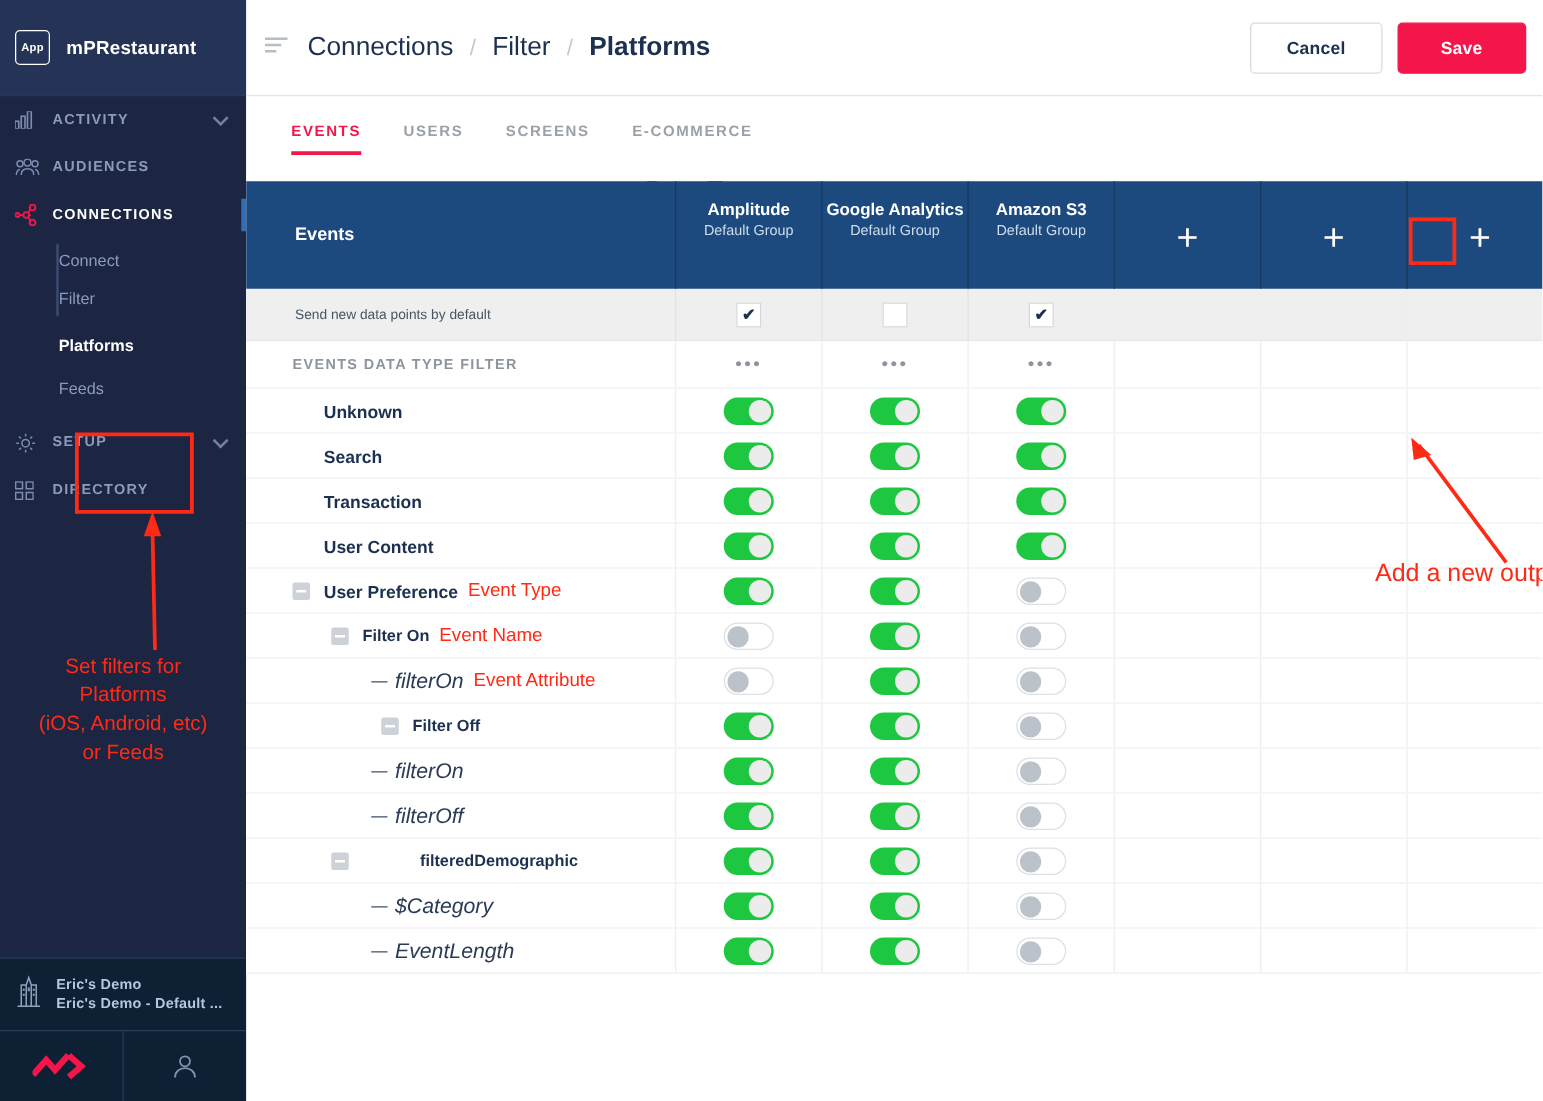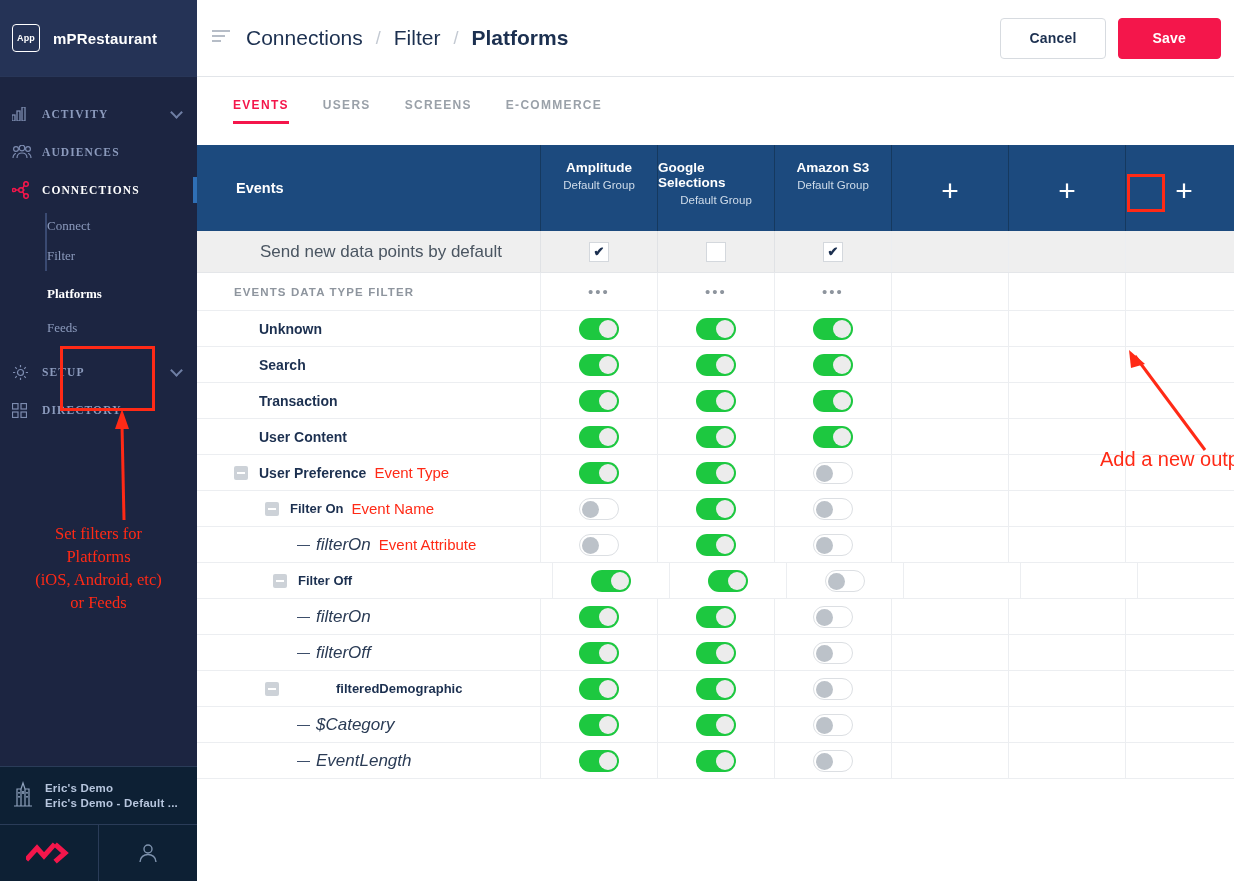--- a/index.html
+++ b/index.html
@@ -32,21 +32,21 @@
     color: #fff; font-size: 9px; font-weight: bold;
     display: flex; align-items: center; justify-content: center;
     letter-spacing: .2px;
     flex: none;
   }
   #brand-name {
     color: #ffffff; font-size: 15px; font-weight: bold;
     margin-left: 13px; letter-spacing: .2px; text-align: center;
   }
 
-  .nav-scroll { flex: 1; padding-top: 18px; position: relative; font-family: Liberation Serif, serif; }
+  .nav-scroll { flex: 1; position: relative; }
 
   .nav-item {
     display: flex; align-items: center;
     height: 38px; padding-left: 12px;
     color: #8c9bbd; font-size: 11.5px; font-weight: bold;
     letter-spacing: 1.1px;
     cursor: pointer; position: relative;
   }
   .nav-item .nav-ico { width: 30px; flex: none; display: flex; align-items: center; }
   .nav-item.active { color: #ffffff; }
@@ -204,21 +204,21 @@
   .body-row.shaded .c-out { border-left: 1px solid #e0e2e5; }
   .body-row .c-out.blank { border-left: 1px solid #eceef1; }
 
   .lbl { font-size: 14px; color: #1c3050; }
   .lbl.bold { font-weight: bold; }
   .lbl.small { font-size: 13px; font-weight: bold; }
   .lbl.italic { font-style: italic; font-size: 17px; color: #2a3b55; }
   .lbl.sect {
     font-size: 11.5px; font-weight: bold; color: #8e959e; letter-spacing: 1.1px;
   }
-  .lbl.shaded-lbl { font-size: 17px; color: #4a5561; margin-left: 24px; }
+  .lbl.shaded-lbl { font-size: 11px; color: #4a5561; }
   .note-inline { color: #ff2a16; font-size: 15px; margin-left: 8px; }
 
   .expander {
     width: 14px; height: 14px; background: #cdd2d8; border-radius: 2px;
     flex: none; position: relative; cursor: pointer;
   }
   .expander::before {
     content: ""; position: absolute; left: 3px; top: 6px;
     width: 8px; height: 2px; background: #fff;
   }
@@ -433,21 +433,21 @@
   <div id="table">
 
     <div class="t-row" id="thead" style="position:relative">
       <div class="c-name">Events</div>
 
       <div class="c-out">
         <div class="o-name">Amplitude</div>
         <div class="o-grp">Default Group</div>
       </div>
       <div class="c-out">
-        <div class="o-name">Google Selections</div>
+        <div class="o-name">Google Analytics</div>
         <div class="o-grp">Default Group</div>
       </div>
       <div class="c-out">
         <div class="o-name">Amazon S3</div>
         <div class="o-grp">Default Group</div>
       </div>
 
       <div class="c-out">
         <div class="plus">+</div>
       </div>
@@ -621,21 +621,21 @@
             <div class="tg on"></div>
           </div>
           <div class="c-out">
             <div class="tg off"></div>
           </div>
           <div class="c-out blank"></div>
           <div class="c-out blank"></div>
           <div class="c-out blank"></div>
         </div>
         <div class="t-row body-row">
-          <div class="c-name" style="padding-left: 64px; margin-left: 12px;">
+          <div class="c-name" style="padding-left: 108px;">
             <span class="expander" style="margin-right: 11px;"></span>
             <span class="lbl small">Filter Off</span>
           </div>
           <div class="c-out">
             <div class="tg on"></div>
           </div>
           <div class="c-out">
             <div class="tg on"></div>
           </div>
           <div class="c-out">

